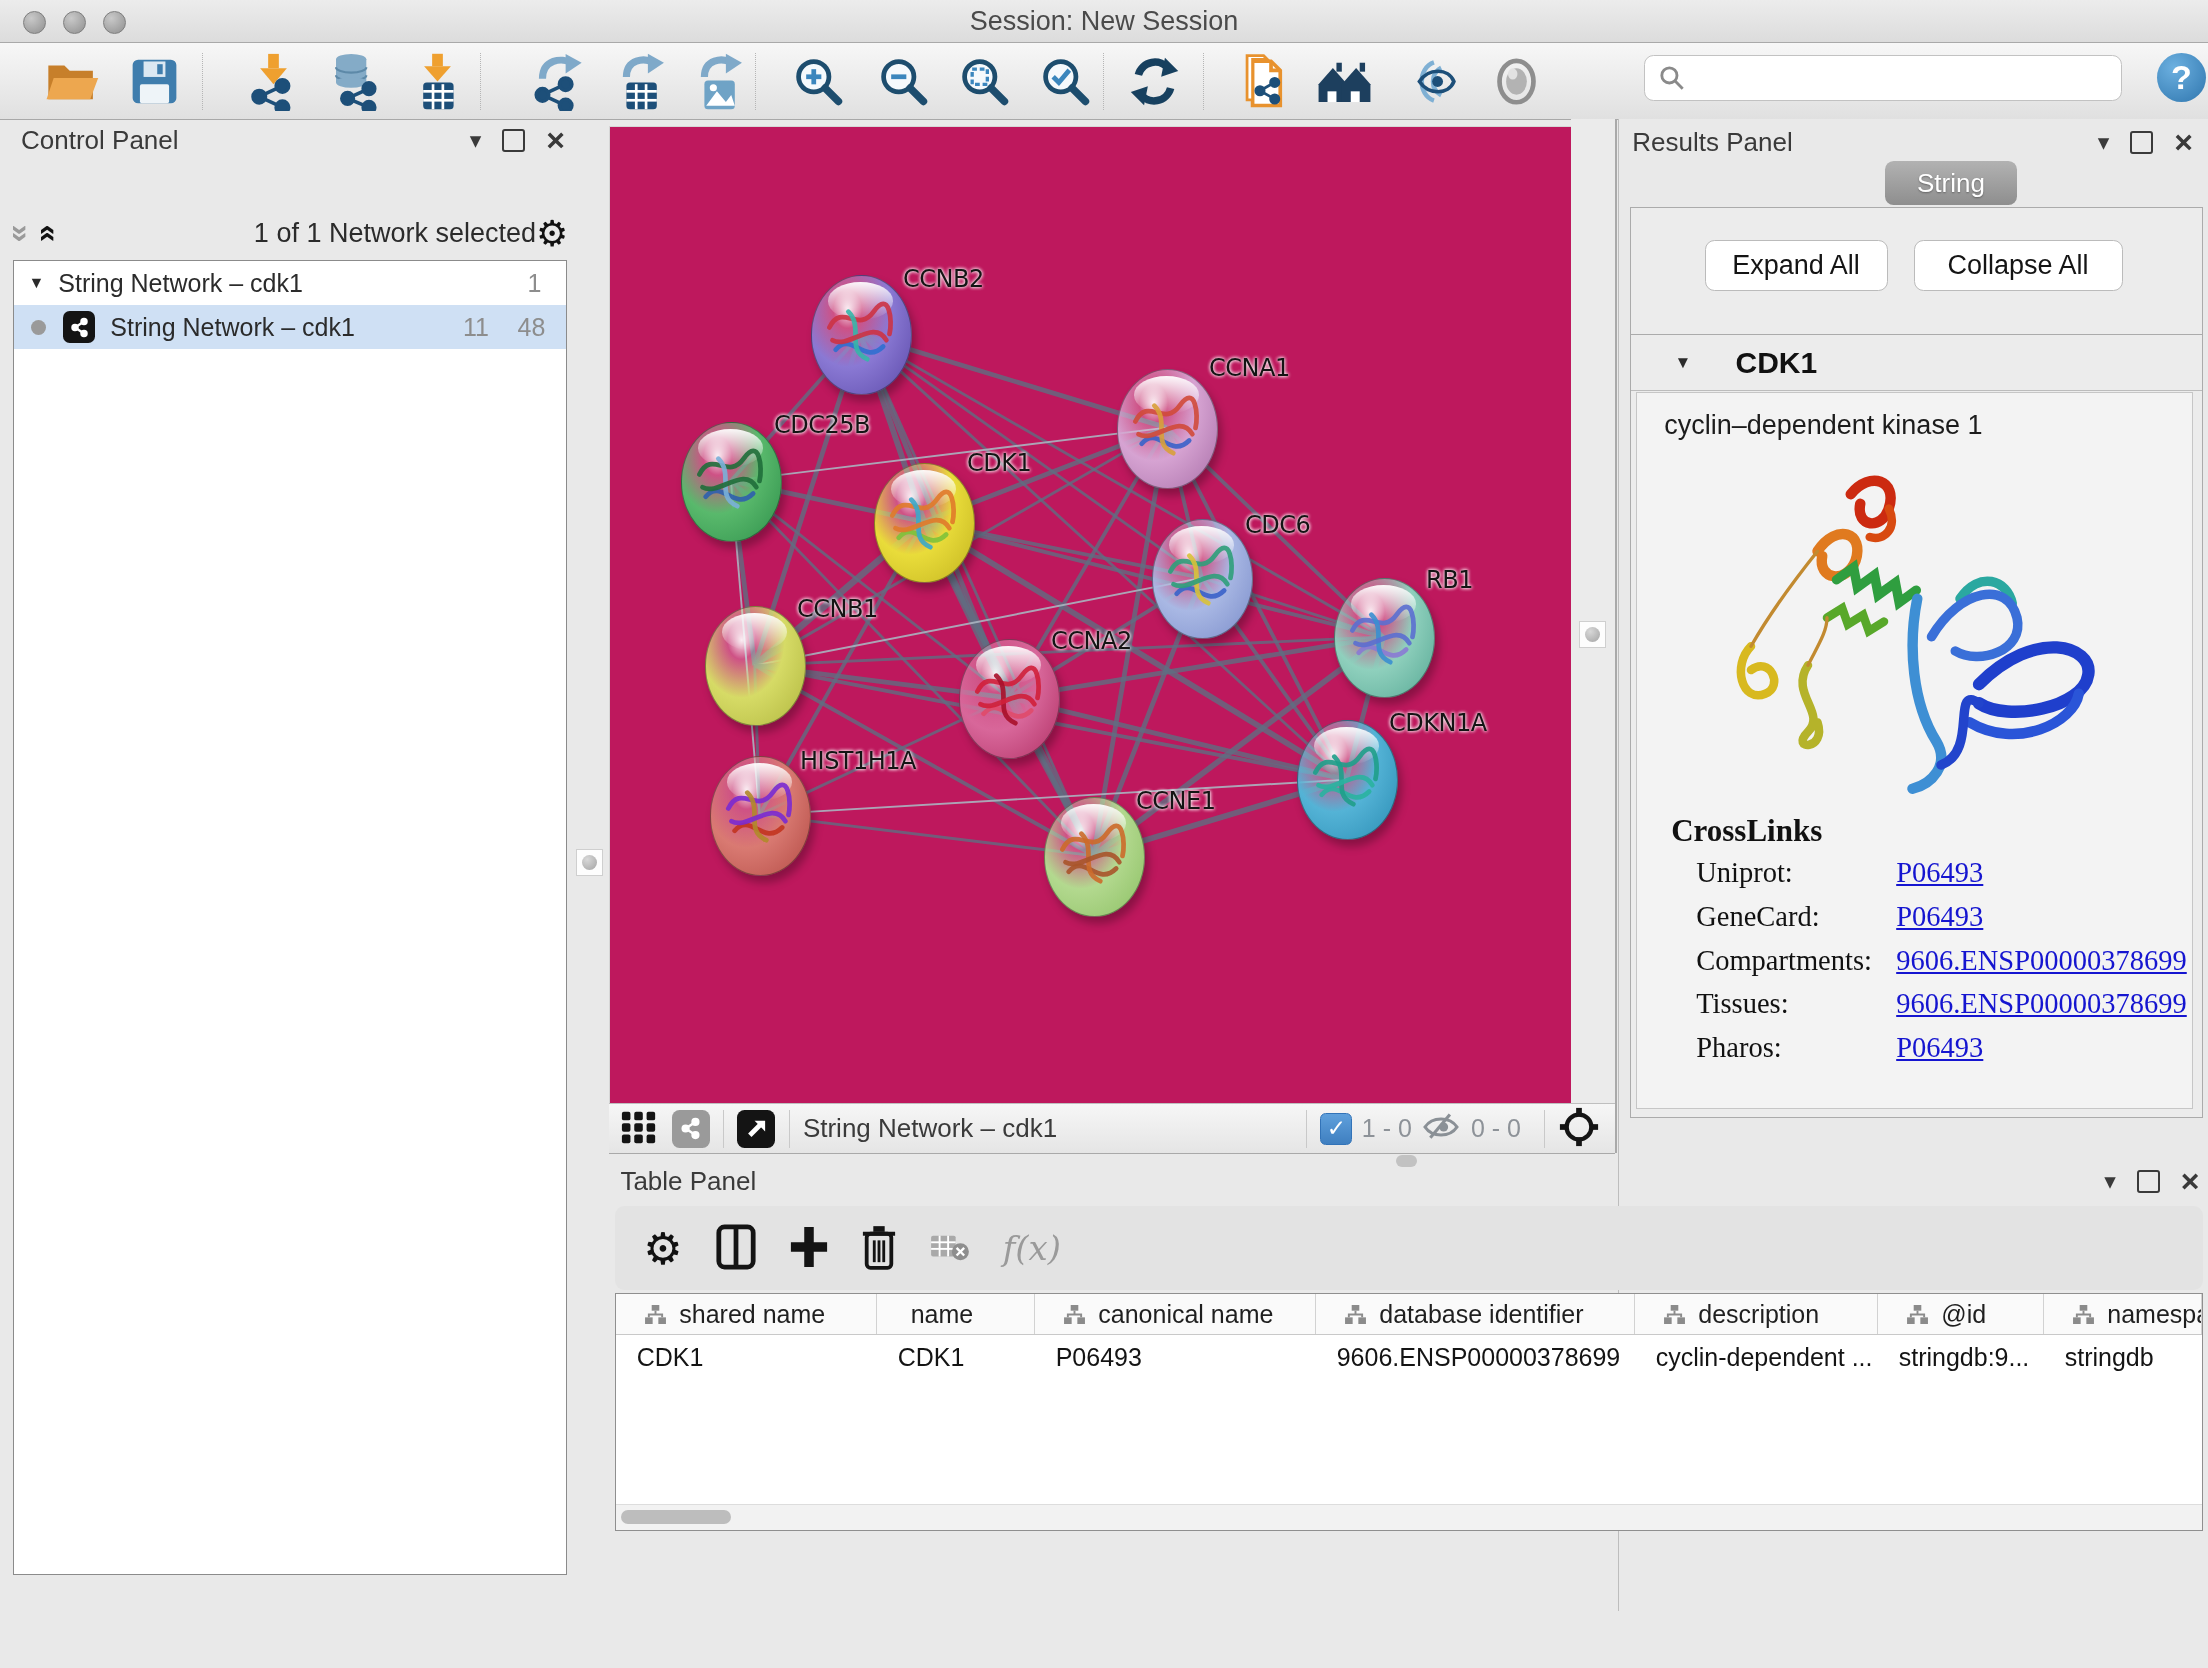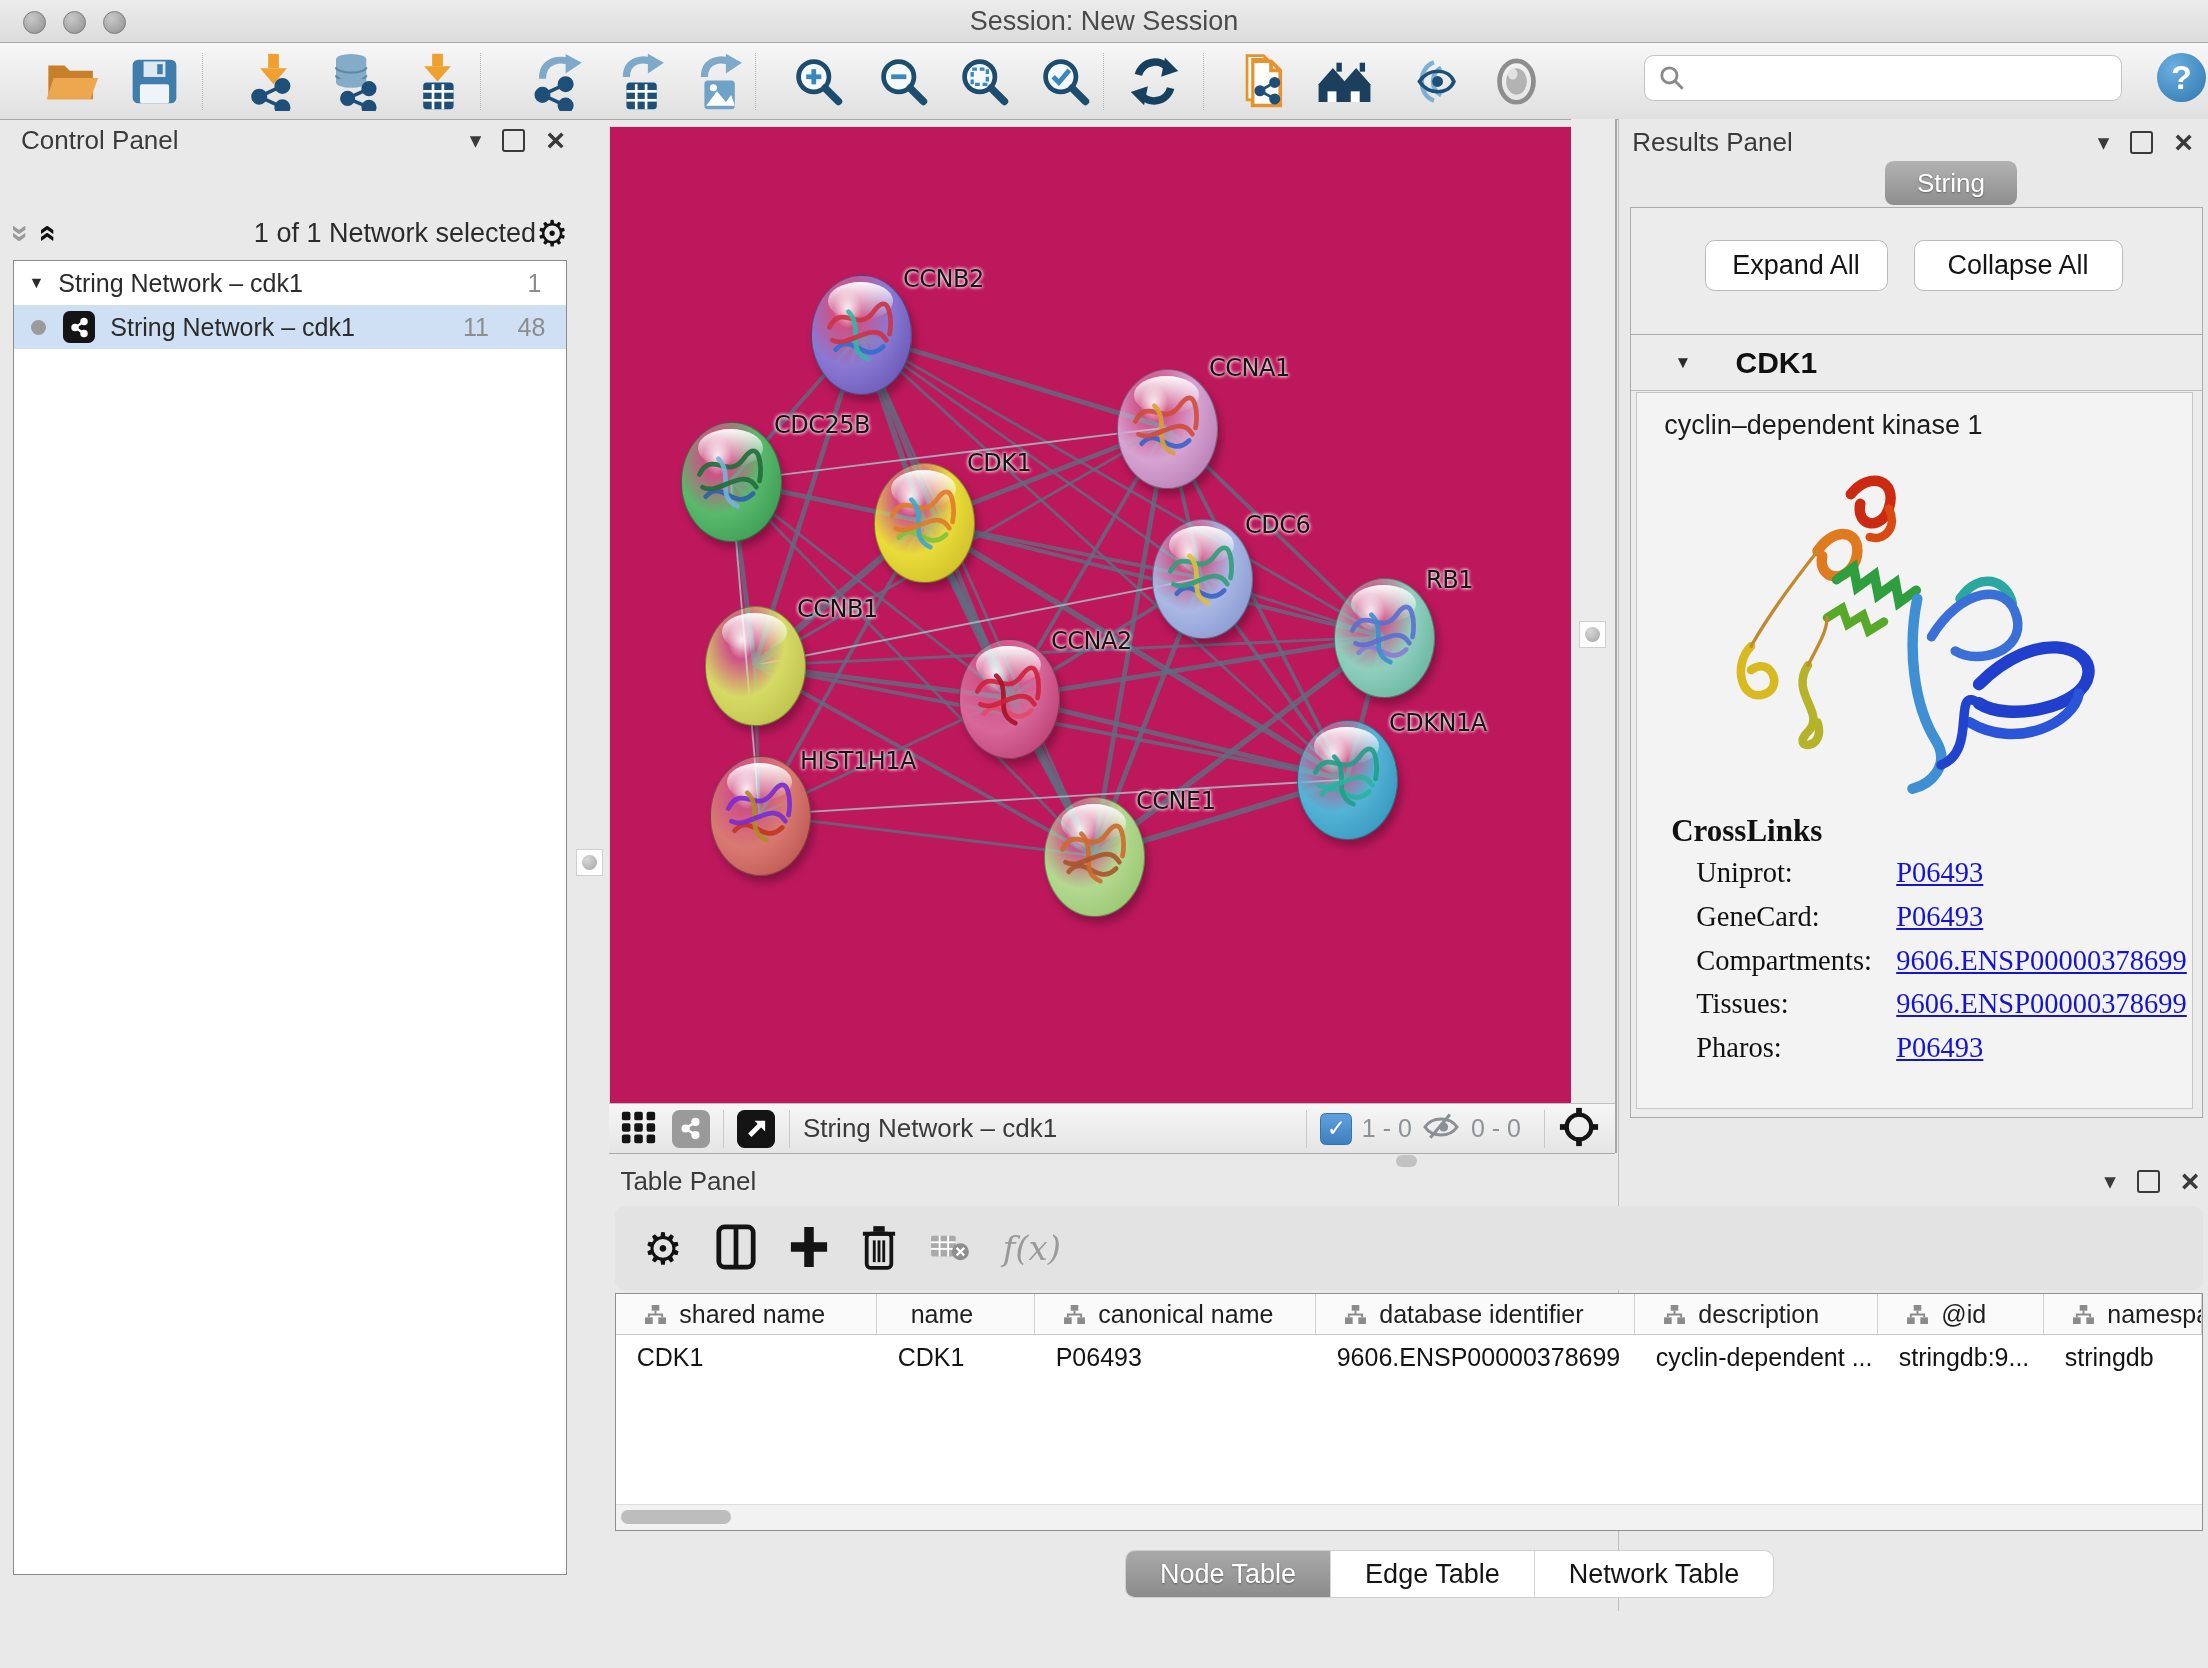--- a/index.html
+++ b/index.html
@@ -749,22 +749,17 @@
           <div class="td" style="width: 281px;">P06493</div>
           <div class="td" style="width: 319px;">9606.ENSP00000378699</div>
           <div class="td" style="width: 243px;">cyclin-dependent ...</div>
           <div class="td" style="width: 166px;">stringdb:9...</div>
           <div class="td" style="width: 158px;">stringdb</div>
         </div>
       <div id="tp-scroll">
           <div id="tp-thumb"></div>
         </div>
     </div>
-    <div id="tp-tabs" class="seg">
-        <div class="tab2 sel">Node Table</div>
-        <div class="tab2">Edge Table</div>
-        <div class="tab2">Network Table</div>
-      </div>
   </div>
 
 
 </div>
 
 
 </body></html>

